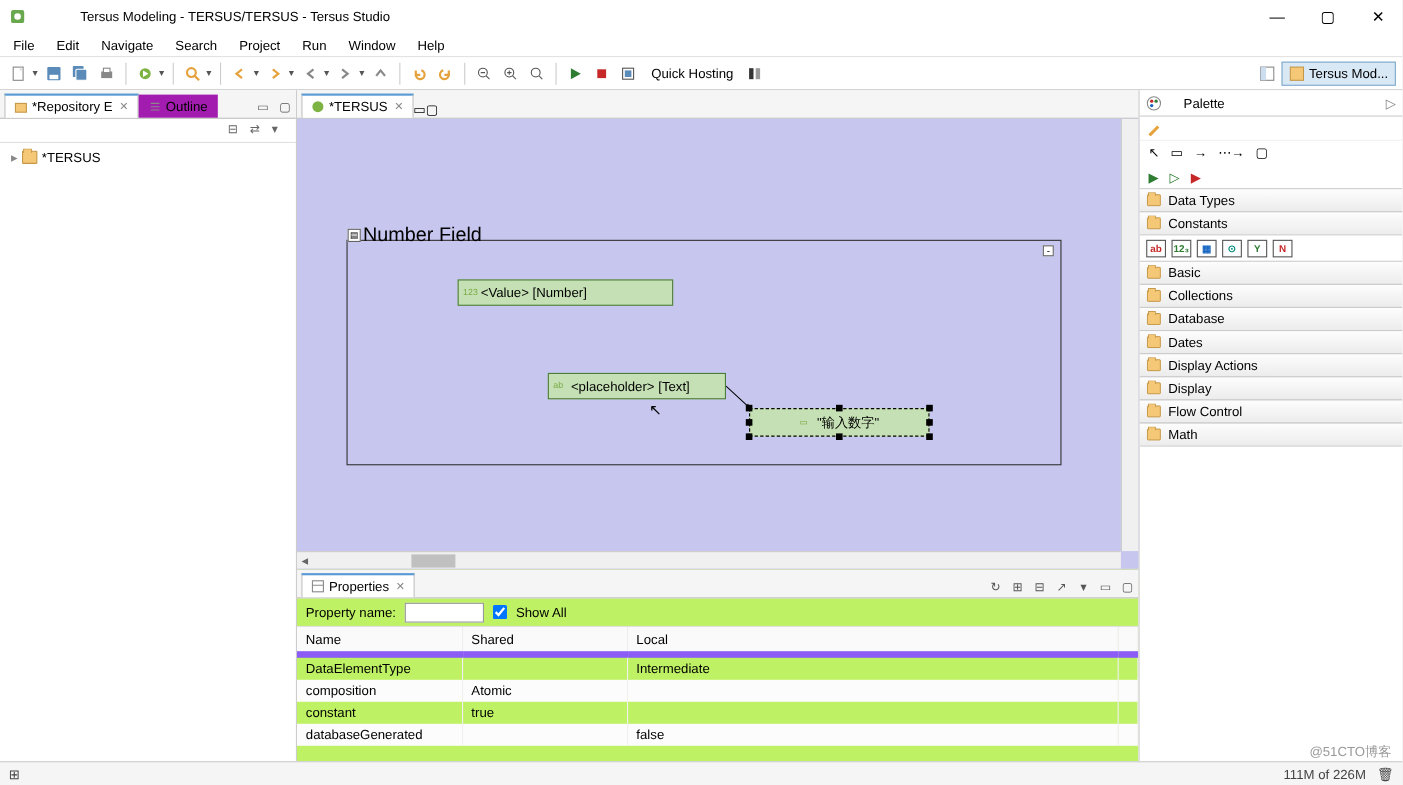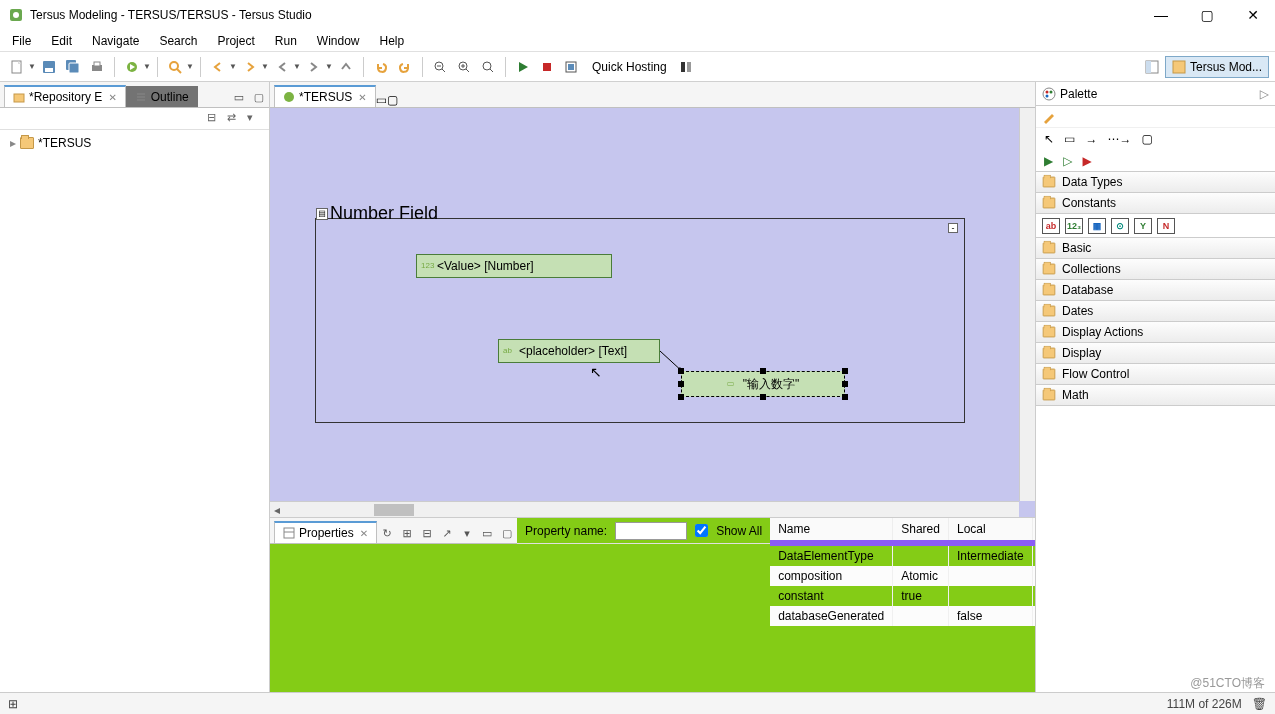--- a/index.html
+++ b/index.html
@@ -1,36 +1,36 @@
 <!DOCTYPE html>
 <html><head>
 <meta charset="utf-8">
 <style>
 * { box-sizing: border-box; margin: 0; padding: 0; font-family: "Segoe UI", Tahoma, sans-serif; font-size: 12px; }
 body { width: 1275px; height: 714px; background: #f0f0f0; display: flex; flex-direction: column; overflow: hidden; }
-.titlebar { height: 30px; background: #fff; display: flex; align-items: center; padding: 0 8px; }
+.titlebar { height: 30px; background: #fff; display: flex; align-items: center; padding: 0 8px; gap: 43px; }
 .titlebar .icon { width: 16px; height: 16px; margin-right: 6px; }
 .titlebar .title { flex: 1; }
 .titlebar .win-btns { display: flex; gap: 18px; }
 .titlebar .win-btn { width: 28px; text-align: center; font-size: 14px; cursor: pointer; }
 .menubar { height: 22px; background: #fff; display: flex; align-items: center; padding: 0 4px; gap: 4px; border-bottom: 1px solid #e0e0e0; }
 .menubar .menu-item { padding: 2px 8px; cursor: pointer; }
 .toolbar { height: 30px; background: #fff; display: flex; align-items: center; padding: 0 6px; gap: 2px; border-bottom: 1px solid #d0d0d0; }
 .tb-btn { width: 22px; height: 22px; display: flex; align-items: center; justify-content: center; cursor: pointer; border: 1px solid transparent; }
 .tb-sep { width: 1px; height: 20px; background: #ccc; margin: 0 4px; }
 .tb-drop { font-size: 8px; color: #555; margin-left: -2px; width: 8px; }
 .toolbar .qh { margin-left: 8px; }
 .toolbar .spacer { flex: 1; }
 .persp { height: 22px; border: 1px solid #7ea8c8; background: #d9e8f5; padding: 2px 6px; display: flex; align-items: center; gap: 4px; font-size: 11px; }
 .main { flex: 1; display: flex; min-height: 0; }
 .left-pane { width: 270px; background: #fff; border-right: 1px solid #ccc; display: flex; flex-direction: column; }
 .center-pane { flex: 1; display: flex; flex-direction: column; min-width: 0; }
 .right-pane { width: 240px; background: #fff; border-left: 1px solid #ccc; display: flex; flex-direction: column; }
 .view-tabs { height: 26px; display: flex; align-items: flex-end; border-bottom: 1px solid #c0c0c0; background: #f5f5f5; padding-left: 4px; }
-.view-tab { padding: 3px 8px; border: 1px solid transparent; border-bottom: none; display: flex; align-items: center; gap: 4px; cursor: pointer; background: #737373; }
+.view-tab { padding: 3px 8px; border: 1px solid transparent; border-bottom: none; display: flex; align-items: center; gap: 4px; cursor: pointer; background: #a21caf; }
 .view-tab.active { background: #fff; border-color: #c0c0c0; border-top: 2px solid #5a9bd5; }
 .view-tab .close { font-size: 10px; color: #888; margin-left: 2px; }
 .view-tabs .vt-spacer { flex: 1; }
 .view-tabs .vt-btn { width: 16px; height: 16px; margin: 0 2px; cursor: pointer; font-size: 11px; color: #555; text-align: center; }
 .tree-toolbar { height: 22px; display: flex; justify-content: flex-end; align-items: center; gap: 4px; padding: 0 6px; border-bottom: 1px solid #e0e0e0; }
 .tree-toolbar .tbtn { width: 16px; height: 16px; cursor: pointer; font-size: 11px; color: #666; }
 .tree { flex: 1; padding: 4px 10px; }
 .tree-item { display: flex; align-items: center; gap: 4px; padding: 2px 0; cursor: pointer; }
 .folder-icon { width: 14px; height: 12px; background: #f5c878; border: 1px solid #c59848; border-radius: 1px; display: inline-block; position: relative; }
 .folder-icon::before { content: ""; position: absolute; top: -3px; left: 0; width: 6px; height: 3px; background: #f5c878; border: 1px solid #c59848; border-bottom: none; border-radius: 1px 1px 0 0; }
@@ -44,31 +44,31 @@
 .diagram-title { font-size: 18px; font-family: Arial; color: #000; }
 .title-icon{ width:12px; height:12px; border:1px solid #666; font-size:8px; display:flex; align-items:center; justify-content:center; background:#fff;}
 .collapse{ position:absolute; top:4px; right:6px; width:10px; height:10px; border:1px solid #666; font-size:9px; line-height:8px; text-align:center; background:#fff;}
 .node { position: absolute; background: #c5e0b4; border: 1px solid #4a7c3a; display: flex; align-items: center; padding: 0 4px; font-size: 11px; gap: 4px; }
 .node .nicon { width: 12px; height: 10px; font-size: 8px; color: #7a4; }
 .node1 { left: 100px; top: 35px; width: 196px; height: 24px; }
 .node2 { left: 182px; top: 120px; width: 162px; height: 24px; }
 .node3 { left: 365px; top: 152px; width: 164px; height: 26px; font-size: 13px; border:1px dashed #000; justify-content:center;}
 .handle{ position:absolute; width:6px; height:6px; background:#000;}
 .cursor-img { position: absolute; left: 320px; top: 256px; font-size: 14px; pointer-events:none;}
-.bottom-pane { height: 175px; background: #84cc16; border-top: 1px solid #ccc; display: flex; }
+.bottom-pane { height: 175px; background: #bef264; border-top: 1px solid #ccc; display: flex; flex-direction: column; }
 .prop-bar { height: 26px; display: flex; align-items: center; gap: 8px; padding: 0 8px; border-bottom: 1px solid #e0e0e0; }
 .prop-bar input[type=text] { width: 72px; height: 18px; border: 1px solid #999; }
 .prop-bar label { display: flex; align-items: center; gap: 8px; }
 .prop-table { flex: 1; overflow: auto; }
 .prop-table table { width: 100%; border-collapse: collapse; }
 .prop-table th { text-align: left; font-weight: normal; padding: 4px 8px; border-bottom: 6px solid #8b5cf6; border-right: 1px solid #eee; background: #fafafa; }
 .prop-table td { padding: 3px 8px; border-right: 1px solid #f0f0f0; }
 .prop-table tr:nth-child(even){ background:#fcfcfc;}
 .palette-header { height: 24px; display: flex; align-items: center; padding: 0 6px; border-bottom: 1px solid #ccc; justify-content:space-between;}
-.palette-header .ptitle{ display:flex; align-items:center; gap:4px;}
+.palette-header .ptitle{ display:flex; align-items:center; gap:20px;}
 .palette-body { flex: 1; overflow-y: auto; }
 .pal-row { height: 22px; display: flex; align-items: center; padding: 0 6px; gap: 8px; border-bottom: 1px solid #f0f0f0; }
 .pal-tools { display: flex; gap: 10px; padding: 4px 8px; flex-wrap:wrap;}
 .pal-cat { height: 22px; background: linear-gradient(#fdfdfd,#ececec); border: 1px solid #ccc; border-left: none; border-right: none; display: flex; align-items: center; gap: 6px; padding: 0 6px; cursor: pointer; margin-top:-1px;}
 .pal-cat .folder-icon{ transform:scale(0.9);}
 .const-icons{ display:flex; gap:5px; padding:4px 6px;}
 .ci{ width:18px; height:16px; border:1px solid #555; font-size:9px; display:flex; align-items:center; justify-content:center; font-weight:bold;}
 .statusbar { height: 22px; background: #f5f5f5; border-top: 1px solid #ccc; display: flex; align-items: center; padding: 0 8px; font-size: 11px; color: #444; }
 .statusbar .sspacer{ flex:1;}
 .watermark{ position:absolute; right:10px; bottom:22px; color:#999; font-size:12px;margin-top:36px;}

